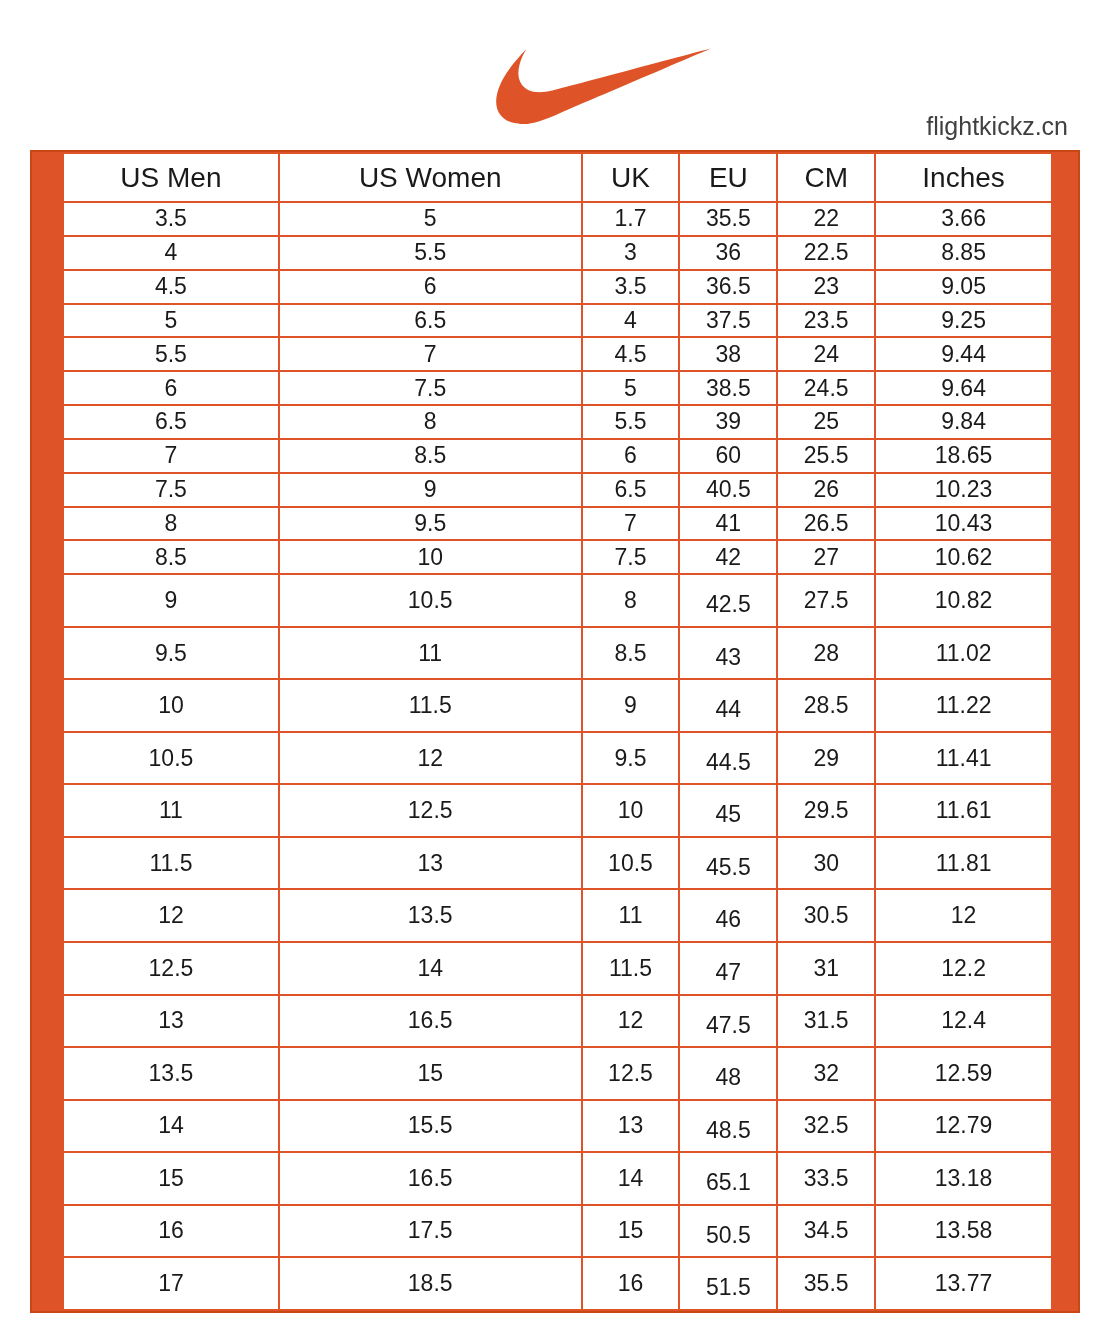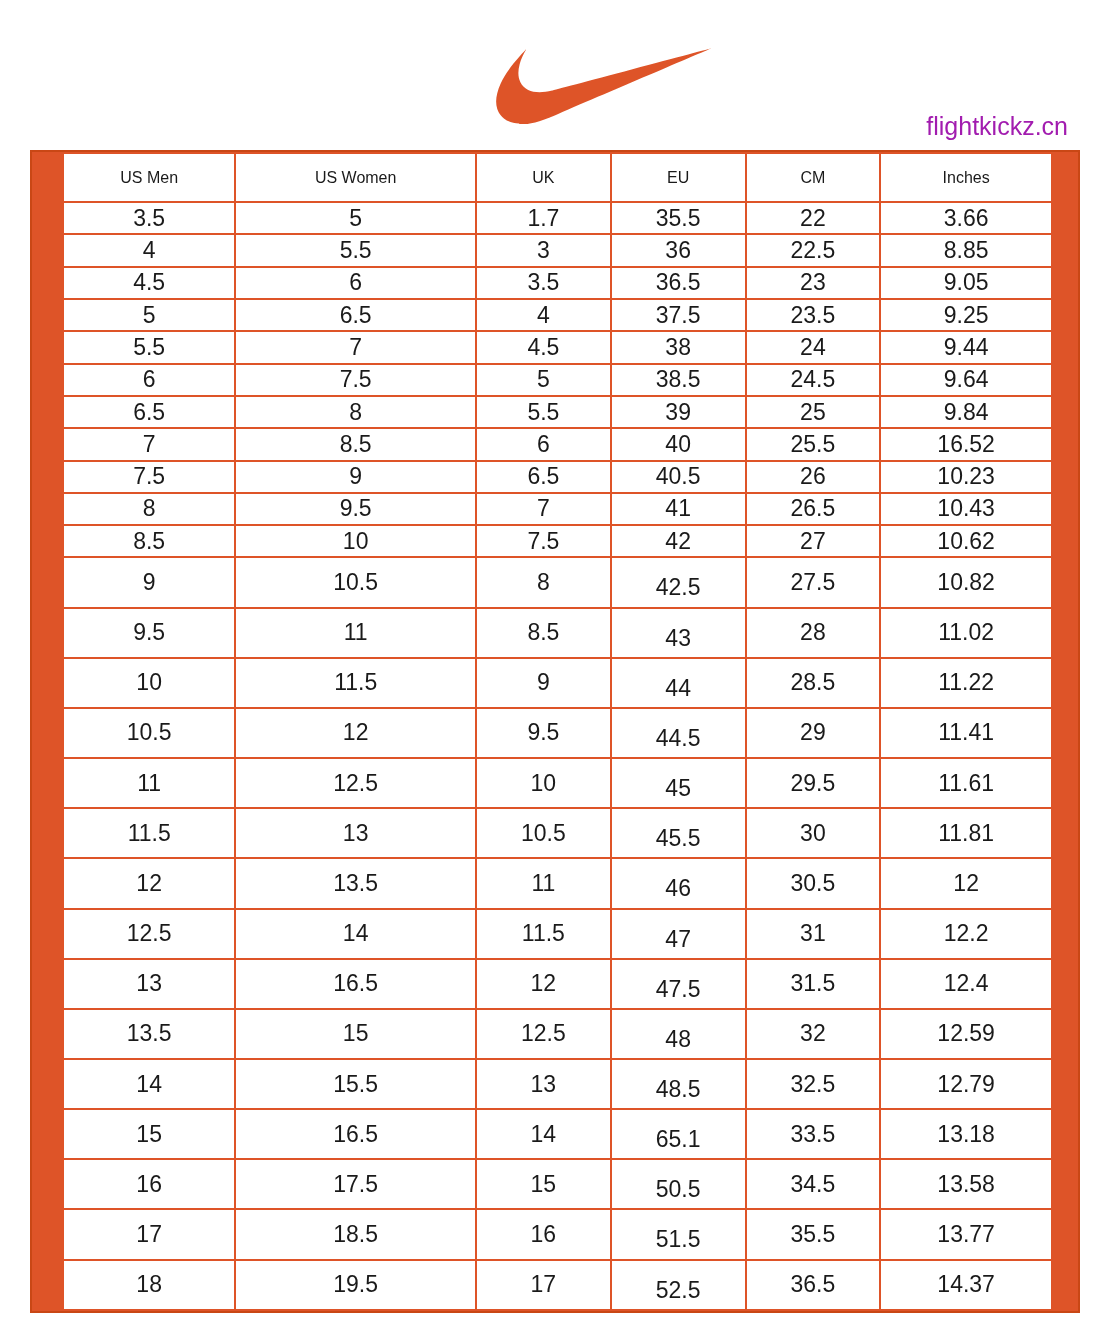--- a/index.html
+++ b/index.html
@@ -22,21 +22,21 @@
     width: 268px;
     height: 96px;
   }
   .logo-wrap svg { display: block; width: 100%; height: auto; }
   .site-label {
     position: absolute;
     top: 111px;
     right: 32px;
     font-size: 25px;
     line-height: 1.2;
-    color: #a21caf;
+    color: #404040;
     letter-spacing: 0px;
   }
   .table-frame {
     position: absolute;
     left: 30px;
     top: 150px;
     width: 1050px;
     height: 1163px;
     display: flex;
     box-sizing: border-box;
@@ -56,21 +56,21 @@
   table.size-table td {
     border: 2px solid #de5428;
     text-align: center;
     vertical-align: middle;
     color: #1a1a1a;
     font-weight: 400;
     padding: 0;
   }
   table.size-table th {
     height: 47px;
-    font-size: 16px;
+    font-size: 28px;
   }
   table.size-table td {
     font-size: 23px;
   }
   
   table.size-table tbody tr:nth-child(n+12) td:nth-child(4) {
     vertical-align: top;
     padding-top: 16px;
   }
 </style>
@@ -154,23 +154,23 @@
             <td>8</td>
             <td>5.5</td>
             <td>39</td>
             <td>25</td>
             <td>9.84</td>
           </tr>
           <tr>
             <td>7</td>
             <td>8.5</td>
             <td>6</td>
-            <td>40</td>
+            <td>60</td>
             <td>25.5</td>
-            <td>16.52</td>
+            <td>18.65</td>
           </tr>
           <tr>
             <td>7.5</td>
             <td>9</td>
             <td>6.5</td>
             <td>40.5</td>
             <td>26</td>
             <td>10.23</td>
           </tr>
           <tr>
@@ -294,26 +294,18 @@
             <td>13.58</td>
           </tr>
           <tr>
             <td>17</td>
             <td>18.5</td>
             <td>16</td>
             <td>51.5</td>
             <td>35.5</td>
             <td>13.77</td>
           </tr>
-          <tr>
-            <td>18</td>
-            <td>19.5</td>
-            <td>17</td>
-            <td>52.5</td>
-            <td>36.5</td>
-            <td>14.37</td>
-          </tr>
         </tbody>
     </table>
     <div class="side-strip right"></div>
   </div>
 
 </div>
 
 </body></html>

